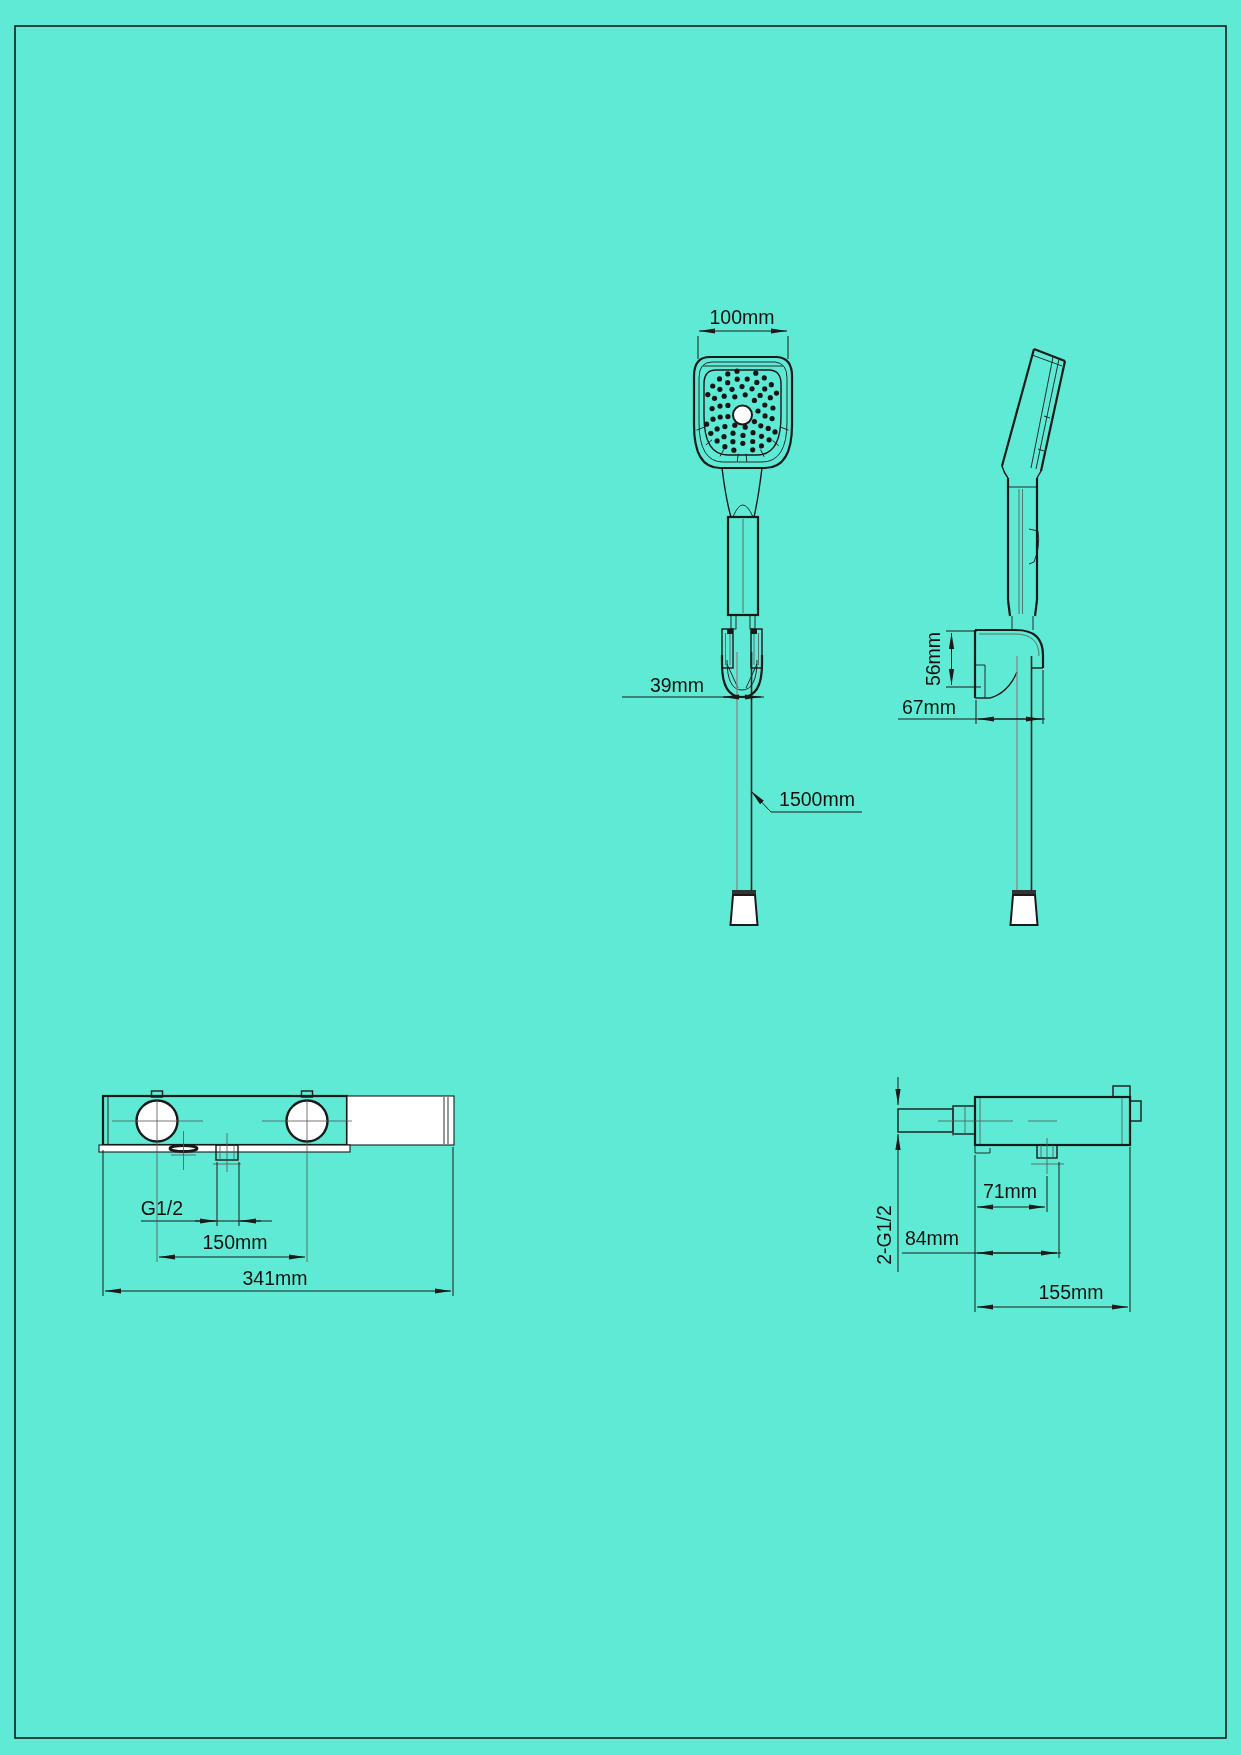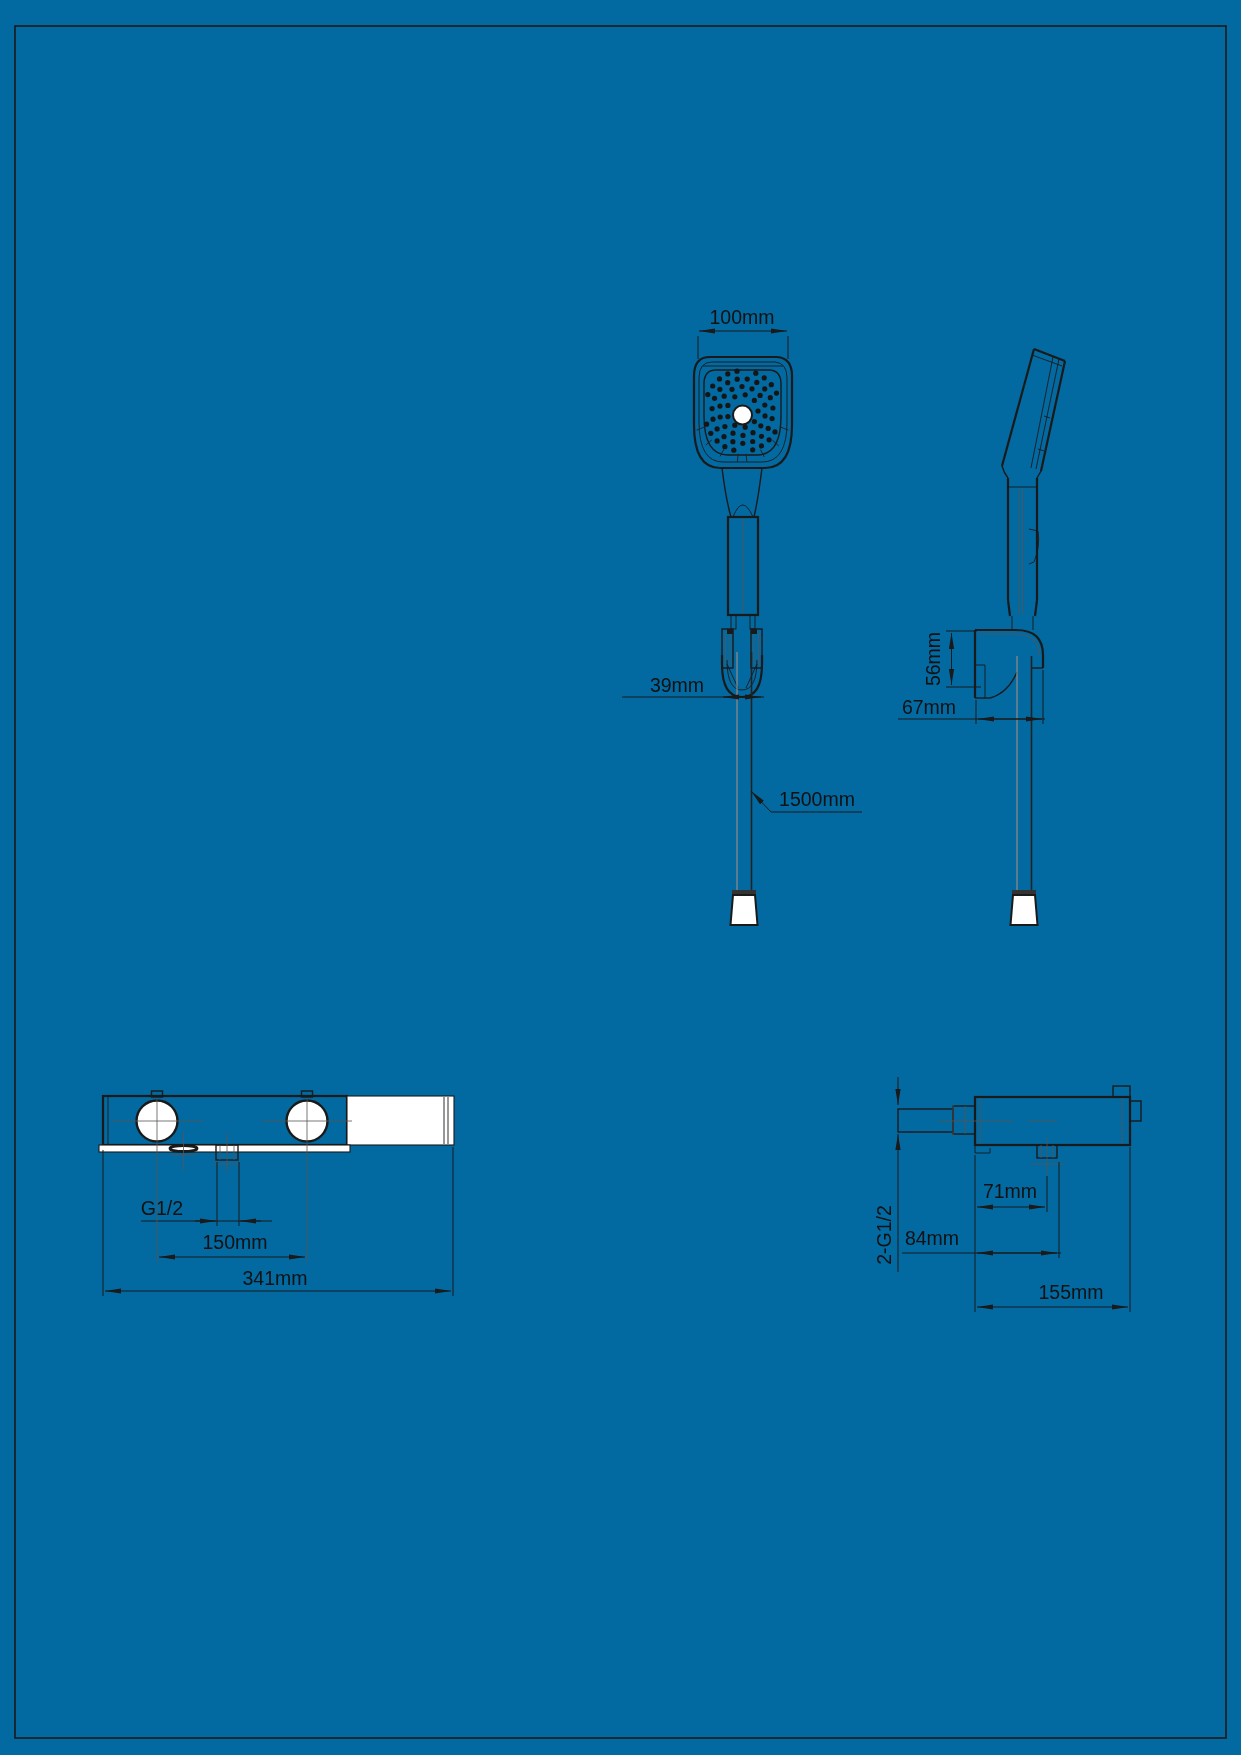--- a/index.html
+++ b/index.html
@@ -1,16 +1,16 @@
 <!DOCTYPE html>
 <html><head>
 <meta charset="utf-8">
 <style>
   html,body{margin:0;padding:0;background:#fff;}
-  .page{width:1241px;height:1755px;position:relative;background:#0369a1;margin:0 auto;}
+  .page{width:1241px;height:1755px;position:relative;background:#5eead4;margin:0 auto;}
   svg{display:block;}
   text{font-family:"Liberation Sans", sans-serif;font-size:19.5px;fill:#111;}
   .thick{stroke:#1a1a1a;stroke-width:2.2;fill:none;}
   .med{stroke:#1a1a1a;stroke-width:1.4;fill:none;}
   .thin{stroke:#1a1a1a;stroke-width:0.9;fill:none;}
   .hair{stroke:#555;stroke-width:0.8;fill:none;}
   .dim{stroke:#1a1a1a;stroke-width:1;fill:none;}
   .grayline{stroke:#888;stroke-width:1.3;fill:none;}
   .darkline{stroke:#222;stroke-width:1.6;fill:none;}
 </style>

